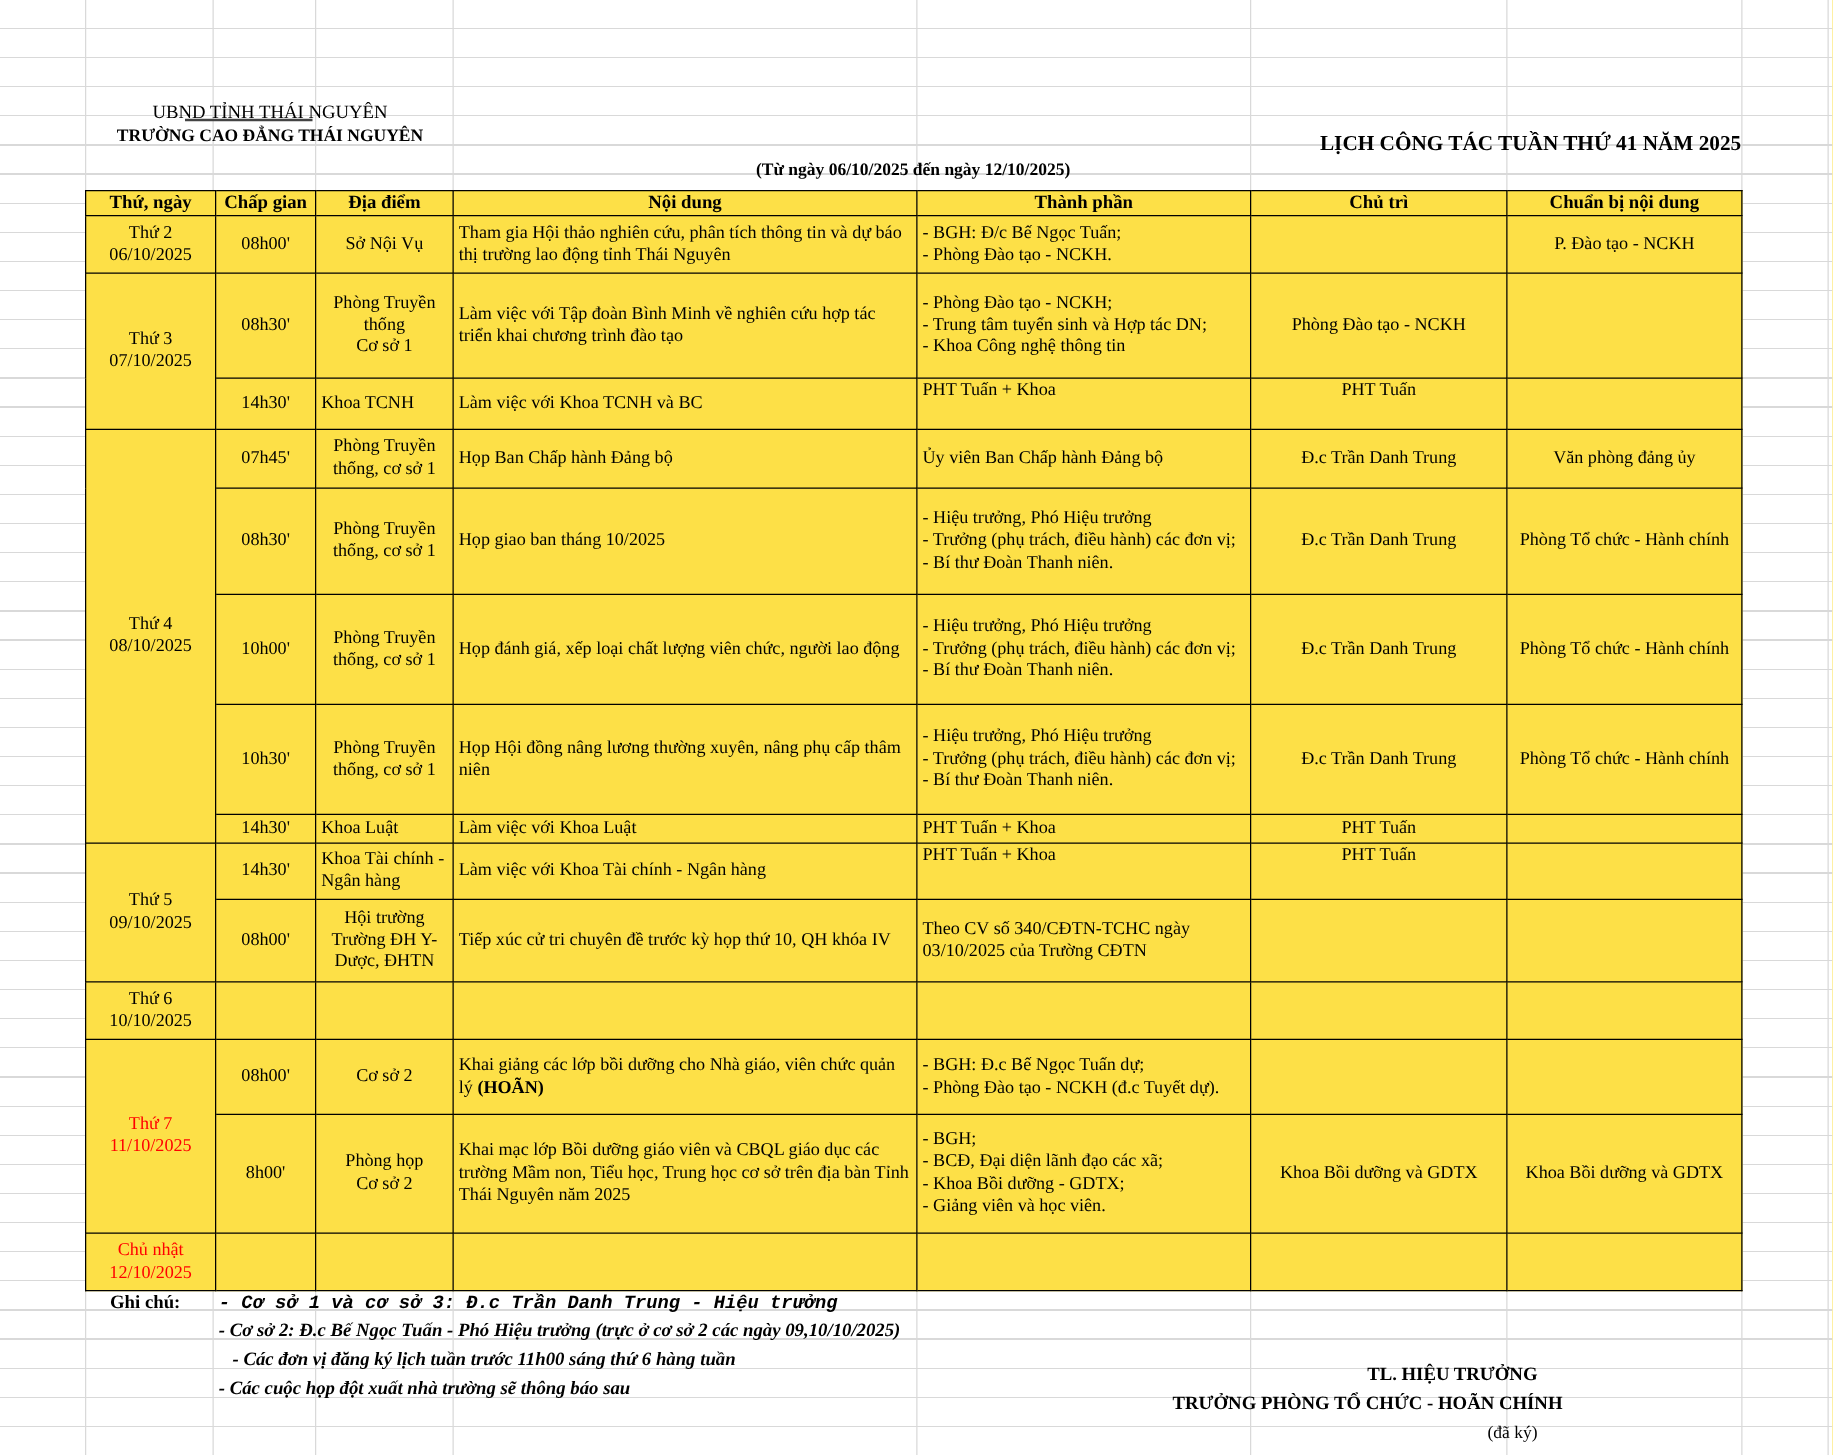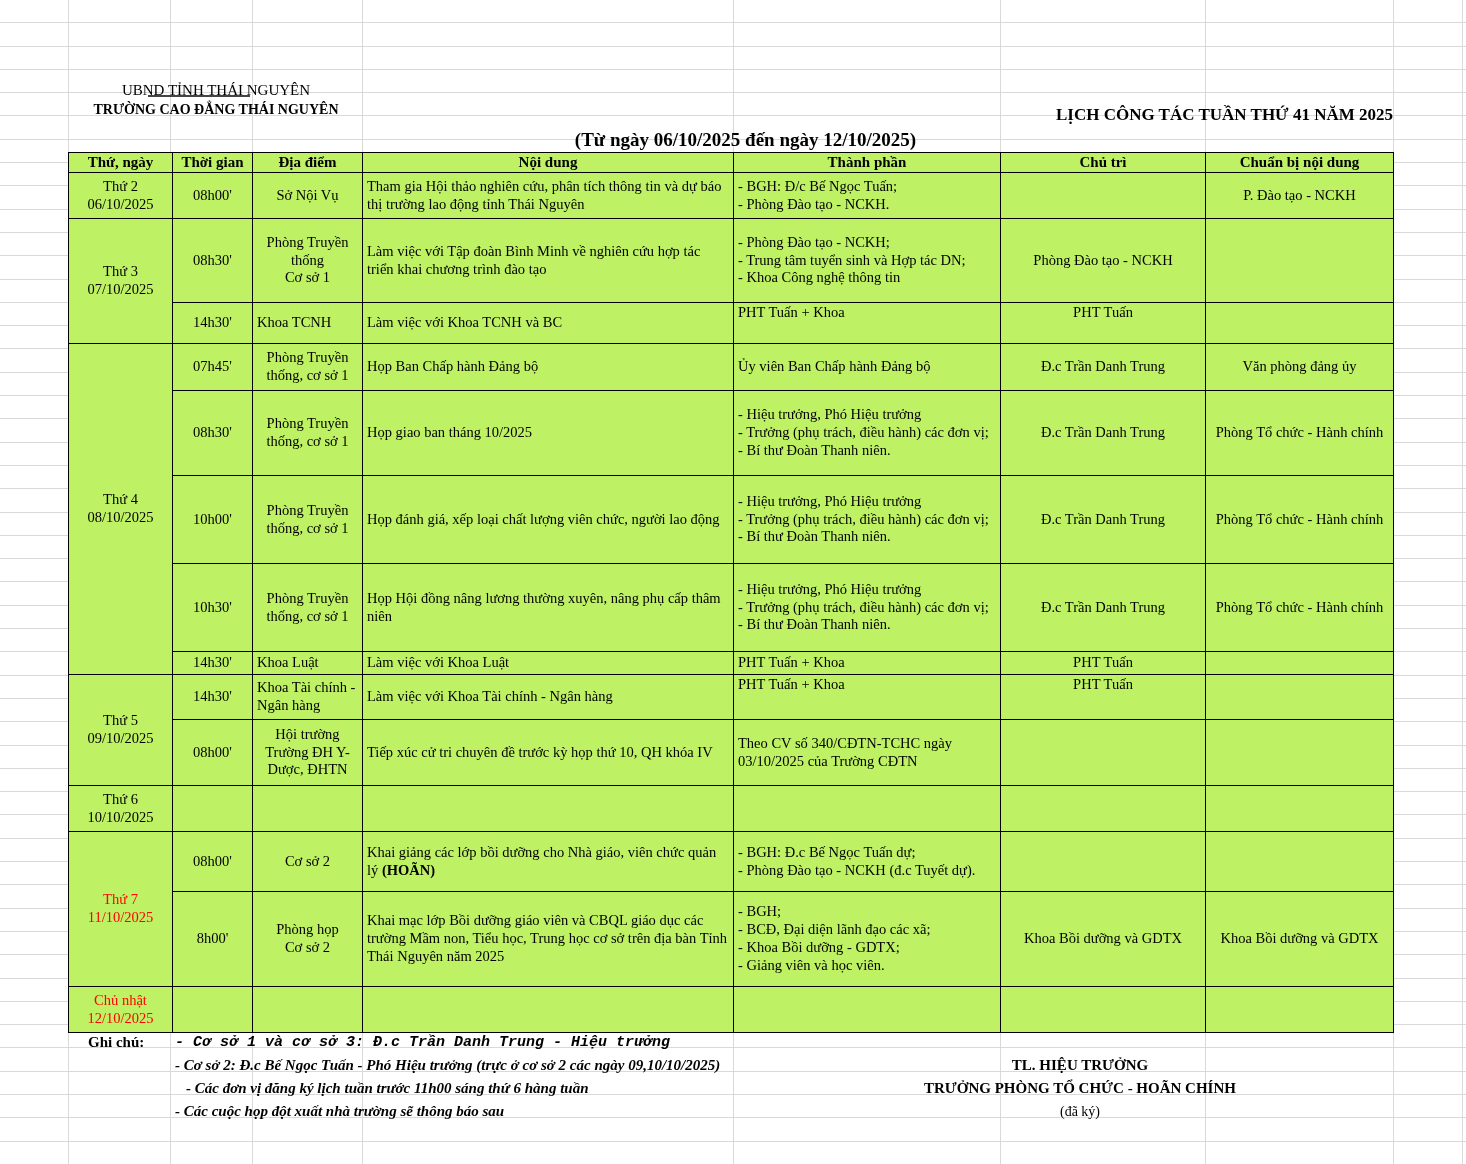--- a/index.html
+++ b/index.html
@@ -17,42 +17,42 @@
   .vline{position:absolute;top:0;bottom:0;width:1px;background:#d9d9d9;z-index:0;}
 
   .org-block{position:absolute;left:68px;top:46px;width:296px;text-align:center;z-index:2;}
   .org-line1{font-size:15px;margin-top:36px;}
   .org-line2{font-size:14px;font-weight:bold;margin-top:3px;}
   .org-underline{position:absolute;left:148px;top:95px;width:102px;height:2px;background:#444;z-index:2;}
 
   .doc-title{position:absolute;left:68px;top:105px;width:1325px;text-align:right;
     font-size:17px;font-weight:bold;z-index:2;}
   .doc-subtitle{position:absolute;left:68px;top:129px;width:1325px;text-align:center;
-    font-size:19px;font-weight:bold;z-index:2;padding-left:15px;}
+    font-size:14px;font-weight:bold;z-index:2;}
 
   table.sched{
     position:absolute;left:68px;top:152px;z-index:1;
-    border-collapse:collapse;table-layout:fixed;background:#bef264;
+    border-collapse:collapse;table-layout:fixed;background:#fde047;
   }
   .sched td,.sched th{
     border:1px solid #000;padding:1px 4px;font-size:14.5px;line-height:1.24;
     vertical-align:middle;overflow:hidden;
   }
   .sched th{font-size:15px;font-weight:bold;text-align:center;padding:0 2px;}
   .c{text-align:center;}
   .l{text-align:left;}
   .pre{white-space:pre-line;}
   .vtop{vertical-align:top !important;}
   .red{color:#ff0000;}
   .b{font-weight:bold;}
 
   .footer-label{position:absolute;left:88px;top:1034px;font-size:15px;font-weight:bold;z-index:2;}
   .note{position:absolute;left:175px;font-size:15px;font-weight:bold;font-style:italic;z-index:2;}
   .note-0{top:1034px;font-family:Liberation Mono, monospace;} .note-1{top:1057px;} .note-2{top:1080px;margin-left:11px;} .note-3{top:1103px;}
-  .sig{position:absolute;left:930px;width:300px;text-align:center;z-index:2;}
+  .sig{position:absolute;left:930px;width:300px;text-align:right;z-index:2;margin-top:35px;}
   .sig-1{top:1057px;font-size:15px;font-weight:bold;}
   .sig-2{top:1080px;font-size:15px;font-weight:bold;width:340px;left:910px;}
   .sig-3{top:1104px;font-size:14px;}
 </style>
 </head>
 <body>
 
 <div class="gridlines"></div>
 <div class="vline" style="left:68px"></div>
 <div class="vline" style="left:170px"></div>
@@ -79,21 +79,21 @@
       <col style="width:80px">
       <col style="width:110px">
     <col style="width:371px">
       <col style="width:267px">
       <col style="width:205px">
       <col style="width:188px">
   </colgroup>
   <tbody>
       <tr style="height:20px">
     <th>Thứ, ngày</th>
-    <th>Thời gian</th>
+    <th>Chấp gian</th>
     <th>Địa điểm</th>
     <th>Nội dung</th>
     <th>Thành phần</th>
     <th>Chủ trì</th>
     <th>Chuẩn bị nội dung</th>
   </tr>
 
   <tr style="height:46px">
     <td class="c pre">Thứ 2
 06/10/2025</td>

